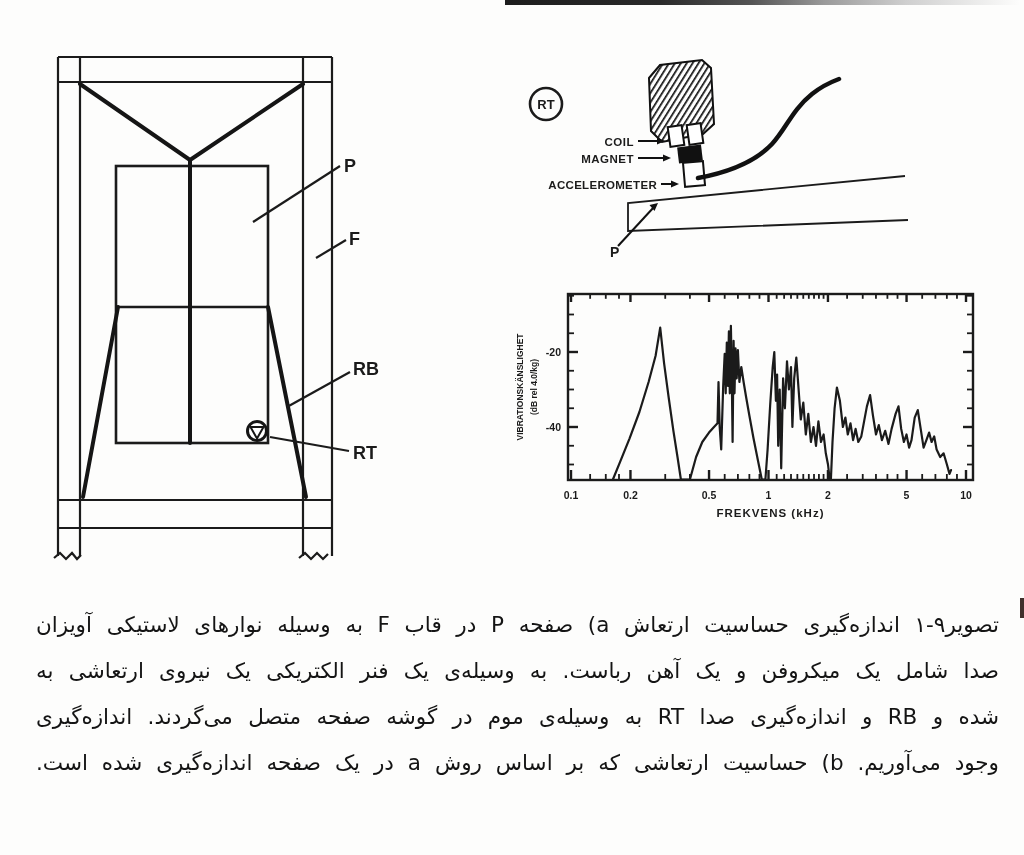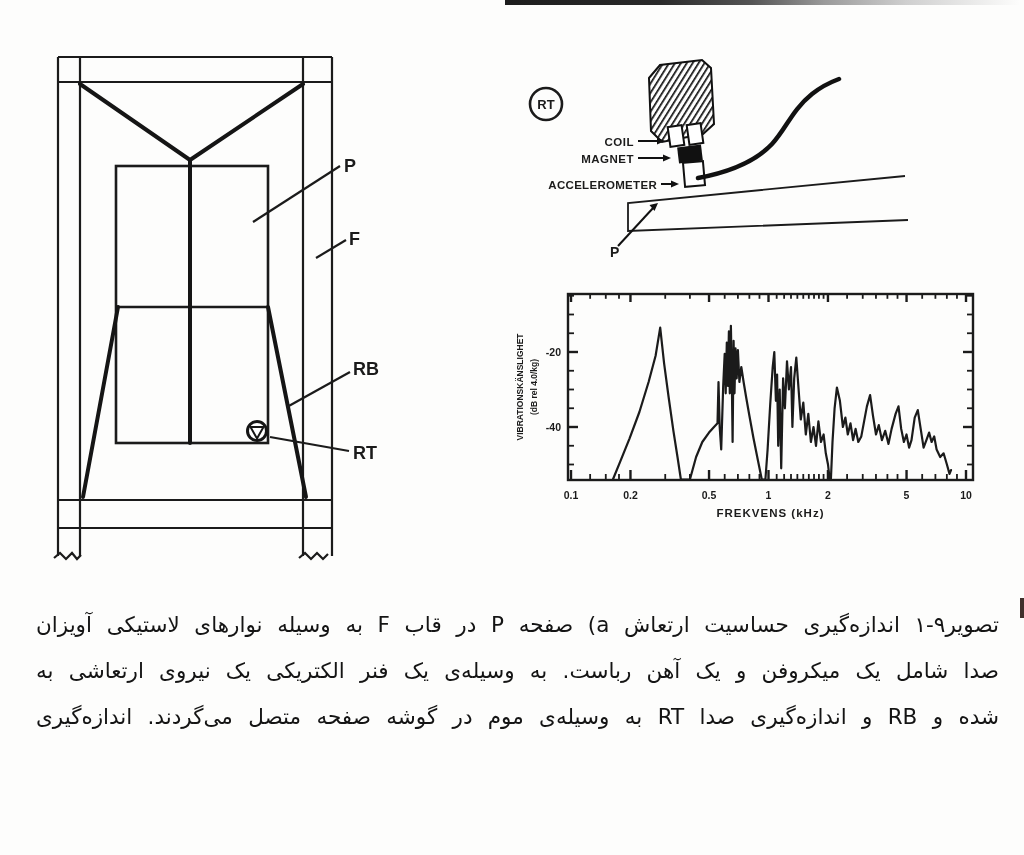--- a/index.html
+++ b/index.html
@@ -216,15 +216,16 @@
       <text x="770.5" y="517" text-anchor="middle" fill="#1b1b1b" font-size="11.5" font-weight="bold" letter-spacing="1" font-family="&quot;Liberation Sans&quot;,sans-serif">FREKVENS (kHz)</text>
       <text x="523" y="387" text-anchor="middle" fill="#1b1b1b" font-size="8.5" font-weight="bold" transform="rotate(-90 523 387)" font-family="&quot;Liberation Sans&quot;,sans-serif">VIBRATIONSKÄNSLIGHET</text>
       <text x="537" y="387" text-anchor="middle" fill="#1b1b1b" font-size="8.5" font-weight="bold" transform="rotate(-90 537 387)" font-family="&quot;Liberation Sans&quot;,sans-serif">(dB rel 4.0/kg)</text>
       <polyline points="612.9,479.5 620.5,460.8 629.6,438.3 639.4,412.0 648.6,382.0 655.6,355.8 660.2,327.6 664.1,363.3 668.6,397.0 673.4,430.8 677.5,457.0 680.9,479.5 689.9,479.5 696.1,457.0 702.3,442.0 709.0,432.6 714.0,427.0 717.5,423.3 718.5,382.0 719.7,427.0 721.2,449.5 723.2,385.8 724.7,353.9 725.7,393.3 726.8,342.6 727.8,385.8 728.9,331.4 729.8,393.3 730.9,325.8 731.8,378.3 732.6,442.0 733.6,340.8 734.5,393.3 735.5,348.3 736.7,378.3 737.9,350.1 739.4,382.0 741.3,367.0 743.6,382.0 746.1,397.0 749.4,415.8 753.5,438.3 758.0,460.8 761.8,479.5 765.4,479.5 767.6,449.5 770.2,404.5 772.7,367.0 774.3,352.0 775.9,400.8 777.1,374.5 778.2,445.8 779.7,389.5 781.2,468.3 783.1,378.3 784.9,408.3 787.0,361.4 788.9,389.5 791.0,367.0 792.4,427.0 794.2,378.3 796.3,357.6 798.6,389.5 800.8,419.5 803.3,402.6 805.8,434.5 808.3,413.9 810.9,442.0 813.5,427.0 816.0,445.8 818.4,421.4 821.0,442.0 823.6,434.5 825.8,453.3 828.0,464.5 829.7,479.5 830.9,479.5 832.5,442.0 834.6,408.3 836.9,387.6 839.9,400.8 842.9,427.0 845.4,417.6 847.8,434.5 850.5,423.3 853.1,440.1 855.6,428.9 858.3,442.0 861.3,436.4 864.1,421.4 866.9,406.4 870.1,395.1 873.0,415.8 876.0,434.5 878.8,425.1 881.9,440.1 885.2,430.8 888.5,443.9 891.6,428.9 895.6,413.9 898.5,406.4 901.2,428.9 903.9,442.0 906.5,434.5 909.1,447.6 911.5,440.1 914.7,417.6 917.8,410.1 920.7,428.9 923.6,447.6 926.4,440.1 929.1,432.6 931.6,442.0 934.2,436.4 936.6,449.5 940.2,457.0 943.6,453.3 946.9,464.5 949.5,473.9 951.0,470.1" fill="none" stroke="#1b1b1b" stroke-width="2.2" stroke-linejoin="round" stroke-linecap="round"></polyline>
     </svg>
 
   <div class="caption" dir="rtl">
     <div class="cap-line">تصویر۹-۱ اندازه‌گیری حساسیت ارتعاش a) صفحه P در قاب F به وسیله نوارهای لاستیکی آویزان</div>
     <div class="cap-line">صدا شامل یک میکروفن و یک آهن رباست. به وسیله‌ی یک فنر الکتریکی یک نیروی ارتعاشی به</div>
     <div class="cap-line">شده و RB و اندازه‌گیری صدا RT به وسیله‌ی موم در گوشه صفحه متصل می‌گردند. اندازه‌گیری</div>
+    <div class="cap-line">وجود می‌آوریم. b) حساسیت ارتعاشی که بر اساس روش a در یک صفحه اندازه‌گیری شده است.</div>
   </div>
 
 </div>
 
 </body></html>

